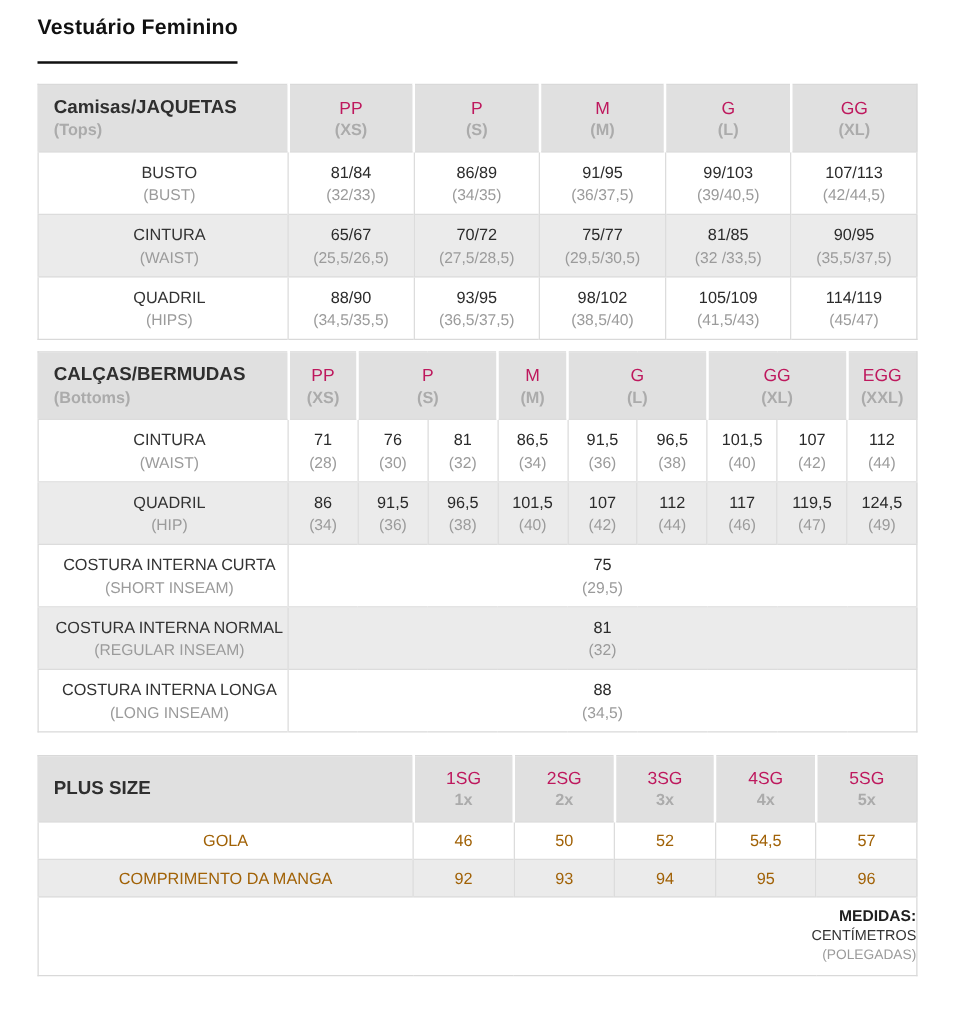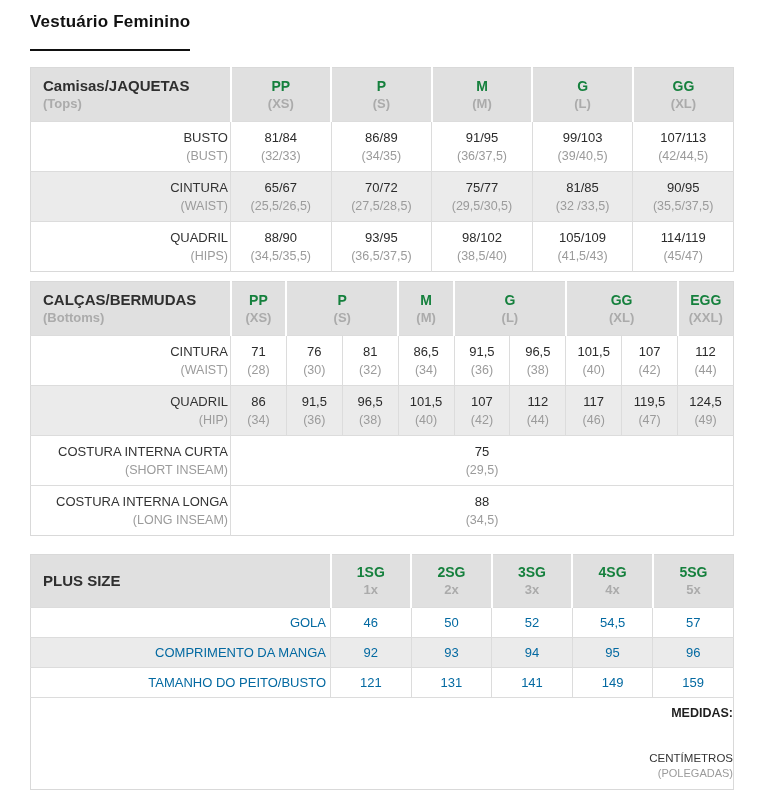--- a/index.html
+++ b/index.html
@@ -13,37 +13,37 @@
     display:inline-block;font-size:17px;font-weight:bold;color:#111;
     border-bottom:2px solid #111;padding-bottom:17px;margin:0 0 16px 0;letter-spacing:.2px;
   }
   table.sz{width:704px;table-layout:fixed;border-collapse:collapse;border:1px solid #d9d9d9;}
   .mb-sm{margin-bottom:9px;}
   .mb-lg{margin-bottom:18px;}
   thead th{background:#e0e0e0;padding:8px 4px;vertical-align:middle;text-align:center;font-weight:bold;}
   thead th.first{text-align:left;padding-left:12px;}
   thead th + th{border-left:2px solid #ffffff;}
   .h-main{font-size:15px;font-weight:bold;color:#2f2f2f;line-height:1.35;}
-  .h-size{font-size:14px;font-weight:bold;color:#15803d;line-height:1.35;}
+  .h-size{font-size:14px;font-weight:normal;color:#be185d;line-height:1.35;}
   .h-sub{font-size:13px;font-weight:bold;color:#ababab;line-height:1.3;}
   tbody td{
     border-top:1px solid #dcdcdc;border-left:1px solid #dcdcdc;
     text-align:center;vertical-align:middle;padding:6px 2px;background:#fff;
   }
-  tbody td.lbl{text-align:right;padding-left:12px;border-left:none;margin-left:23px;}
+  tbody td.lbl{text-align:center;padding-left:12px;border-left:none;margin-left:23px;}
   tr.alt td{background:#ebebeb;}
   .v{font-size:13px;color:#2b2b2b;line-height:1.5;}
   .s{font-size:12.5px;color:#9b9b9b;line-height:1.4;}
   .l1{font-size:13px;color:#333;line-height:1.5;}
   .l2{font-size:12.5px;color:#9b9b9b;line-height:1.4;}
   table.plus tbody td{padding:7px 4px;}
-  td.single{font-size:13px;color:#0369a1;}
+  td.single{font-size:13px;color:#a16207;}
   tfoot td{border-top:1px solid #dcdcdc;text-align:right;padding:7px 0 9px 0;background:#fff;}
   .f1{font-size:12.5px;font-weight:bold;color:#1f1f1f;line-height:1.35;}
-  .f2{font-size:11.5px;color:#333;line-height:1.3;margin-top:29px;}
+  .f2{font-size:11.5px;color:#333;line-height:1.3;}
   .f3{font-size:11px;color:#9b9b9b;line-height:1.3;}
 </style>
 </head>
 <body>
 
 <div class="page">
 
   <h1 class="title">Vestuário Feminino</h1>
 
   
@@ -288,20 +288,30 @@
       <tr>
         <td class="lbl">
           <div class="l1">COSTURA INTERNA CURTA</div>
           <div class="l2">(SHORT INSEAM)</div>
         </td>
         <td colspan="9">
           <div class="v">75</div>
           <div class="s">(29,5)</div>
         </td>
       </tr>
+      <tr class="alt">
+        <td class="lbl">
+          <div class="l1">COSTURA INTERNA NORMAL</div>
+          <div class="l2">(REGULAR INSEAM)</div>
+        </td>
+        <td colspan="9">
+          <div class="v">81</div>
+          <div class="s">(32)</div>
+        </td>
+      </tr>
       <tr>
         <td class="lbl">
           <div class="l1">COSTURA INTERNA LONGA</div>
           <div class="l2">(LONG INSEAM)</div>
         </td>
         <td colspan="9">
           <div class="v">88</div>
           <div class="s">(34,5)</div>
         </td>
       </tr>
@@ -351,28 +361,20 @@
         <td class="single">57</td>
       </tr>
       <tr class="alt">
         <td class="lbl single">COMPRIMENTO DA MANGA</td>
         <td class="single">92</td>
         <td class="single">93</td>
         <td class="single">94</td>
         <td class="single">95</td>
         <td class="single">96</td>
       </tr>
-      <tr>
-        <td class="lbl single">TAMANHO DO PEITO/BUSTO</td>
-        <td class="single">121</td>
-        <td class="single">131</td>
-        <td class="single">141</td>
-        <td class="single">149</td>
-        <td class="single">159</td>
-      </tr>
     </tbody>
     <tfoot>
       <tr>
         <td colspan="6">
           <div class="f1">MEDIDAS:</div>
           <div class="f2">CENTÍMETROS</div>
           <div class="f3">(POLEGADAS)</div>
         </td>
       </tr>
     </tfoot>

